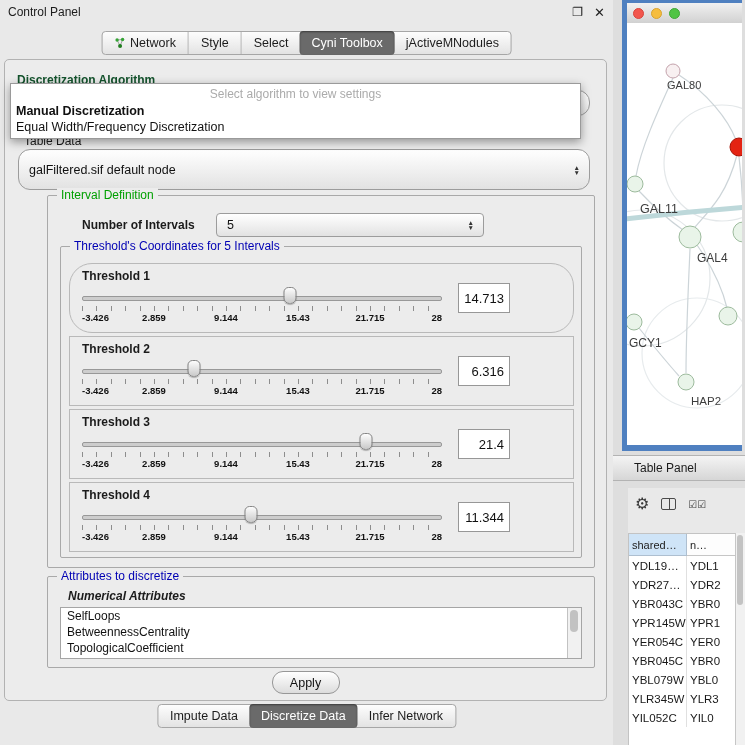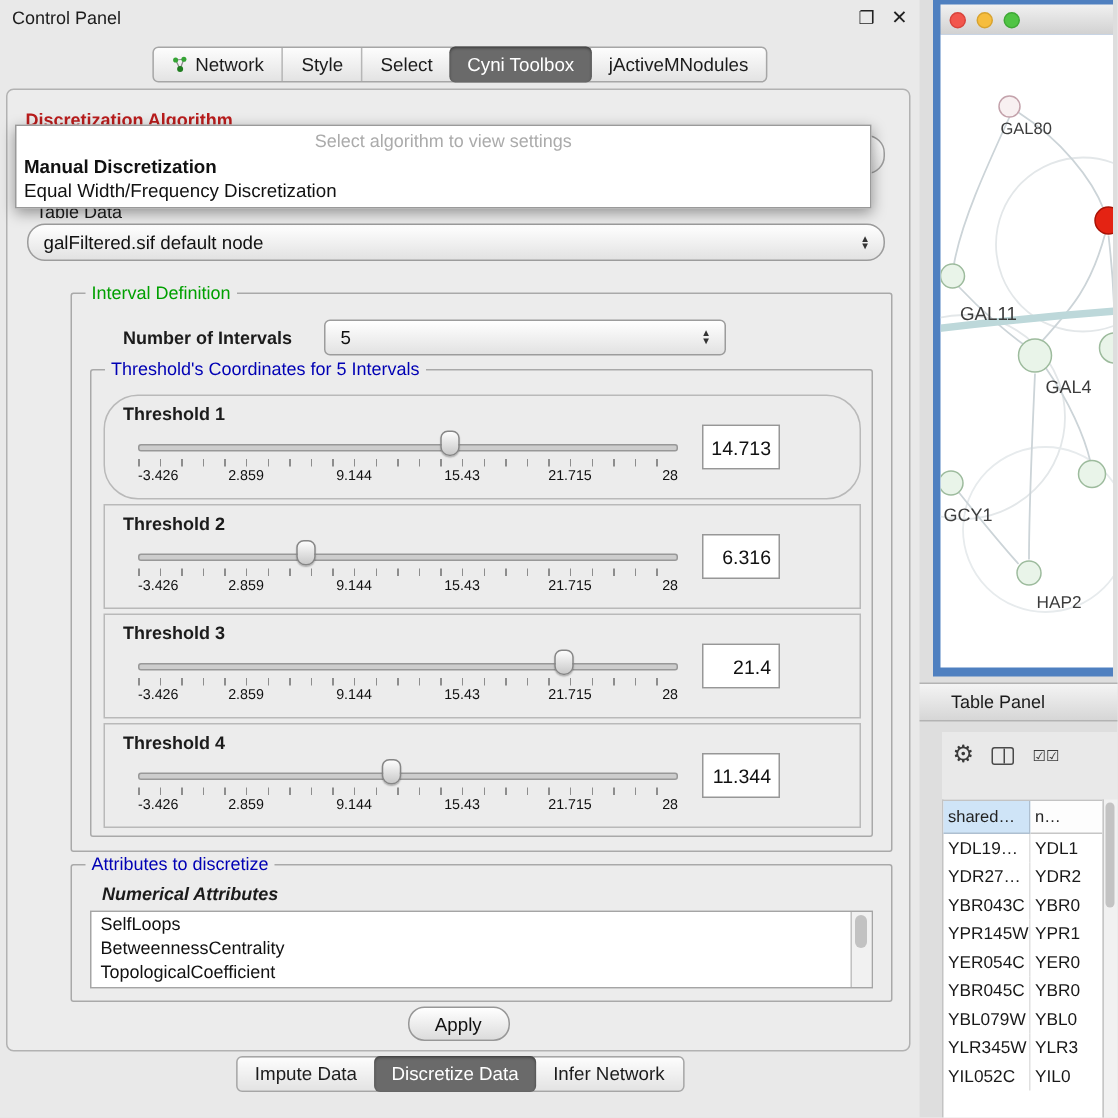--- a/index.html
+++ b/index.html
@@ -27,28 +27,28 @@
   .bottom-tabs{left:50%;top:704px;transform:translateX(-50%);}
   .tab{display:flex;align-items:center;gap:5px;padding:0 12px;font-size:12.5px;color:#1c1c1c;white-space:nowrap;}
   .tab + .tab{border-left:1px solid #b6b6b6;}
   .tab.selected{background:#6a6a6a;color:#fff;border-radius:4px;margin:-1px;border-left:none;
     box-shadow:inset 0 1px 2px rgba(0,0,0,.45);}
   .tab.selected + .tab{border-left:none;}
 
   .cp-body{position:absolute;left:4px;top:59px;width:603px;height:642px;
     border:1px solid #b2b2b2;border-radius:5px;background:#ececec;box-sizing:border-box;}
 
-  .algo-label{position:absolute;left:12px;top:13px;font-weight:bold;color:#b91c1c;}
+  .algo-label{position:absolute;left:12px;top:13px;font-weight:bold;color:#14532d;}
   .combo{position:absolute;background:linear-gradient(#ffffff,#e2e2e2);
     border:1px solid #9c9c9c;border-radius:12px;box-sizing:border-box;
     display:flex;align-items:center;padding:0 22px 0 10px;font-size:12.5px;color:#111;}
   .combo-arrows{position:absolute;right:9px;top:50%;transform:translateY(-50%);
     display:flex;flex-direction:column;font-size:6.5px;line-height:5px;color:#333;}
   .algo-combo{left:13px;top:30px;width:572px;height:26px;}
-  .td-combo{left:13px;top:89px;width:572px;height:25px;}
+  .td-combo{left:13px;top:89px;width:572px;height:41px;}
   .td-label{position:absolute;left:19px;top:74px;color:#1b1b1b;}
 
   .popup{position:absolute;left:5px;top:23px;width:569px;height:54px;z-index:20;
     background:#ffffff;border:1px solid #9a9a9a;
     box-shadow:0 3px 9px rgba(0,0,0,.38);}
   .popup-header{color:#ababab;text-align:center;font-size:12px;padding:3px 0 2px 0;}
   .popup-item{font-size:12.5px;color:#111;padding:1px 5px;}
   .popup-item.bold{font-weight:bold;}
 
   .fieldset{position:absolute;border:1px solid #a9a9a9;border-radius:2px;box-sizing:border-box;}
@@ -59,21 +59,21 @@
   .interval-fs{left:42px;top:135px;width:548px;height:373px;}
   .noi-label{position:absolute;left:18px;top:22px;font-weight:bold;padding-left:16px;}
   .noi-combo{left:168px;top:17px;width:268px;height:24px;border-radius:4px;}
   .thresholds-fs{left:12px;top:50px;width:522px;height:312px;}
 
   .threshold-box{position:absolute;left:8px;width:505px;height:70px;
     border:1px solid #b9b9b9;box-sizing:border-box;padding:5px 0 0 12px;background:#ececec;}
   .tb0{top:16px;border-radius:23px;} .tb1{top:89px;} .tb2{top:162px;} .tb3{top:235px;}
   .th-label{font-weight:bold;font-size:12px;margin-bottom:2px;}
   .th-row{display:flex;align-items:flex-start;}
-  .slider{position:relative;width:360px;height:40px;margin-left:10px;}
+  .slider{position:relative;width:360px;height:40px;margin-left:0px;font-weight:bold;}
   .slider-track{position:absolute;left:0;right:0;top:11px;height:3px;
     background:#cdcdcd;border:1px solid #989898;border-radius:2px;}
   .slider-thumb{position:absolute;top:2px;width:13px;height:17px;
     background:linear-gradient(#fdfdfd,#c9c9c9);border:1px solid #868686;
     border-radius:5px 5px 6px 6px;transform:translateX(-50%);box-sizing:border-box;
     box-shadow:0 1px 1px rgba(0,0,0,.25);}
   .slider-ticks{position:absolute;left:0;right:0;top:21px;height:5px;
     background:repeating-linear-gradient(to right,#8d8d8d 0,#8d8d8d 1px,transparent 1px,transparent 4%);}
   .slider-labels{position:absolute;left:0;right:0;top:27px;height:12px;font-size:9.5px;color:#111;}
   .sl{position:absolute;transform:translateX(-50%);white-space:nowrap;}

